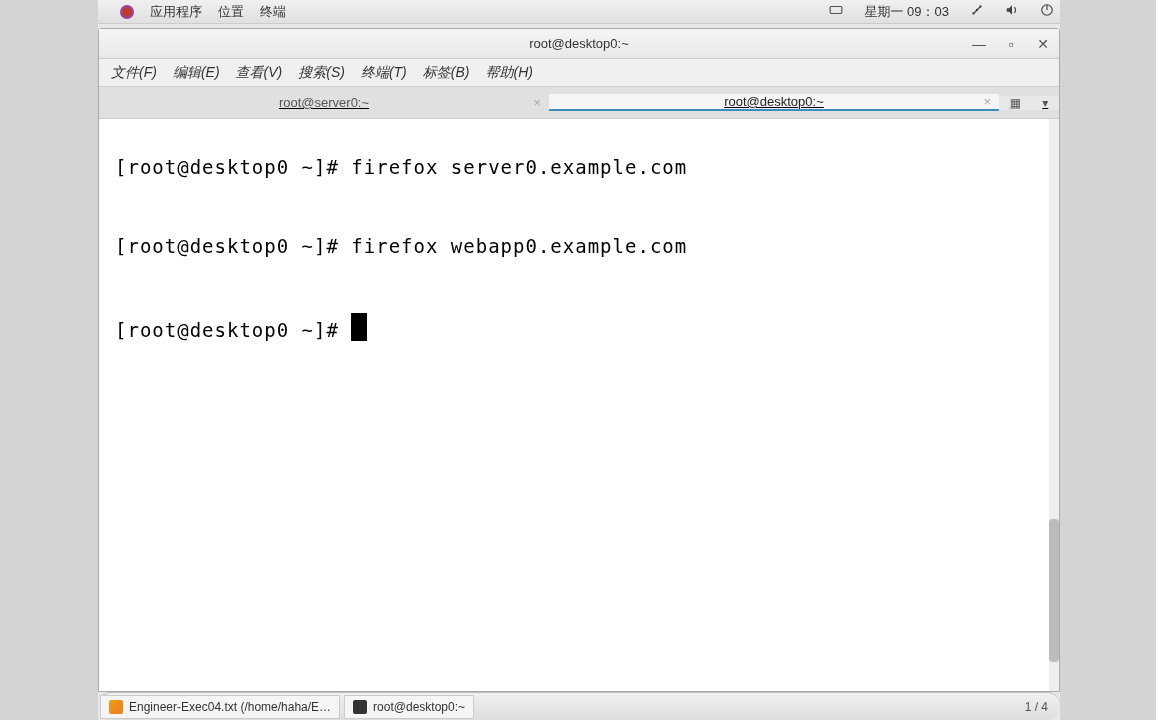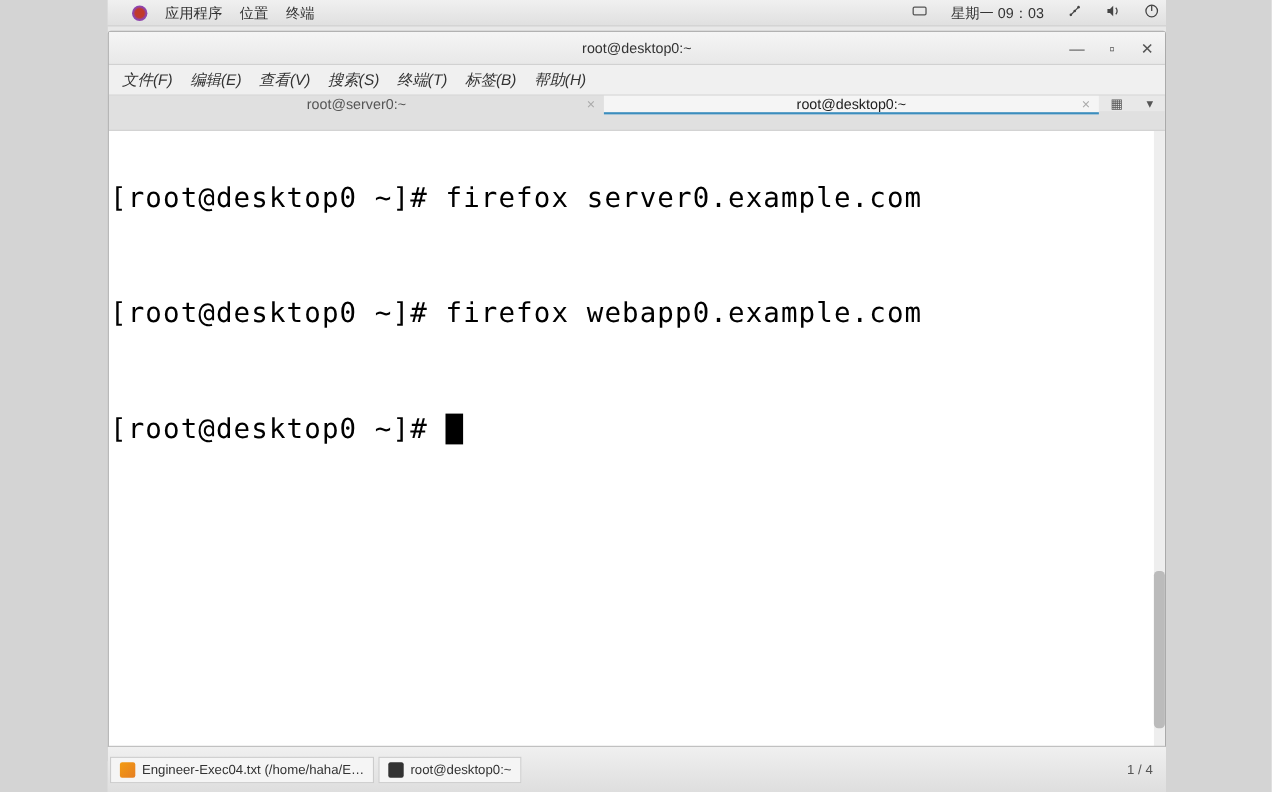--- a/index.html
+++ b/index.html
@@ -108,22 +108,23 @@
     }
     .menubar .menu-item {
       padding: 2px 6px;
       cursor: pointer;
       font-style: italic;
     }
     .tab-bar {
       height: 32px;
       background: #e0e0e0;
       display: flex;
-      align-items: flex-start;
+      align-items: center;
       border-bottom: 1px solid #ccc;
+      text-decoration: underline;
     }
     .tab {
       flex: 1;
       display: flex;
       align-items: center;
       justify-content: center;
       position: relative;
       font-size: 13px;
       color: #555;
       cursor: pointer;
@@ -147,23 +148,23 @@
       background: #e8e8e8;
     }
     .tab-extras span {
       cursor: pointer;
       font-size: 12px;
       color: #555;
     }
     .terminal-content {
       flex: 1;
       background: #ffffff;
-      padding: 8px 1px;
+      padding: 8px 16px;
       font-family: "DejaVu Sans Mono", monospace;
-      font-size: 25px;
+      font-size: 19px;
       line-height: 1.4;
       color: #000;
       white-space: pre-wrap;
       word-break: break-all;
       overflow-y: auto;
       position: relative;
     }
     .terminal-line {
       letter-spacing: 1px;
     }
@@ -187,27 +188,28 @@
       right: 0;
       width: 10px;
       background: #bbb;
       border-radius: 4px;
     }
     .taskbar {
       position: absolute;
       bottom: 0;
       left: 98px;
       right: 96px;
-      height: 42px;
+      height: 28px;
       background: linear-gradient(to bottom, #f0f0f0, #dedede);
       border-top: 1px solid #bbb;
       display: flex;
       align-items: center;
       font-size: 12px;
       color: #333;
+      border-radius: 13px;
     }
     .taskbar-item {
       height: 24px;
       padding: 0 8px;
       margin: 0 2px;
       display: flex;
       align-items: center;
       gap: 6px;
       border: 1px solid #ccc;
       background: #f5f5f5;

